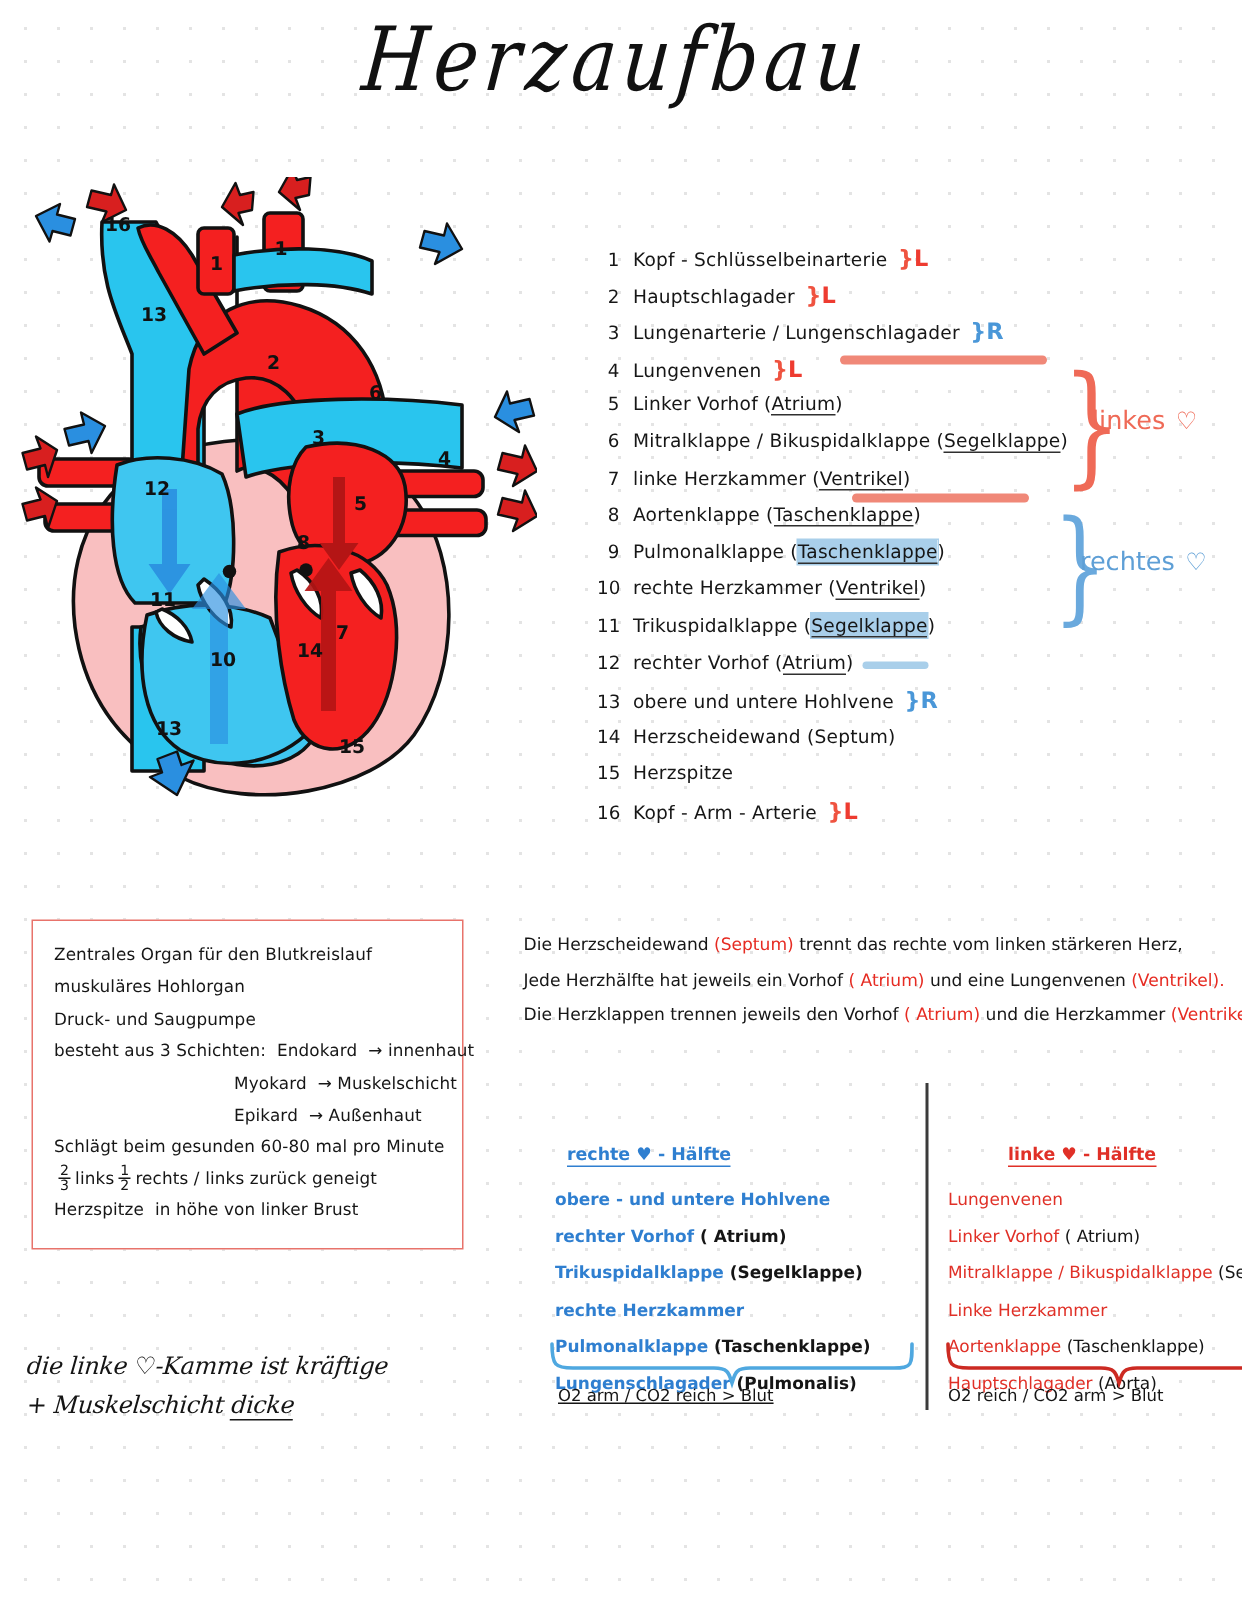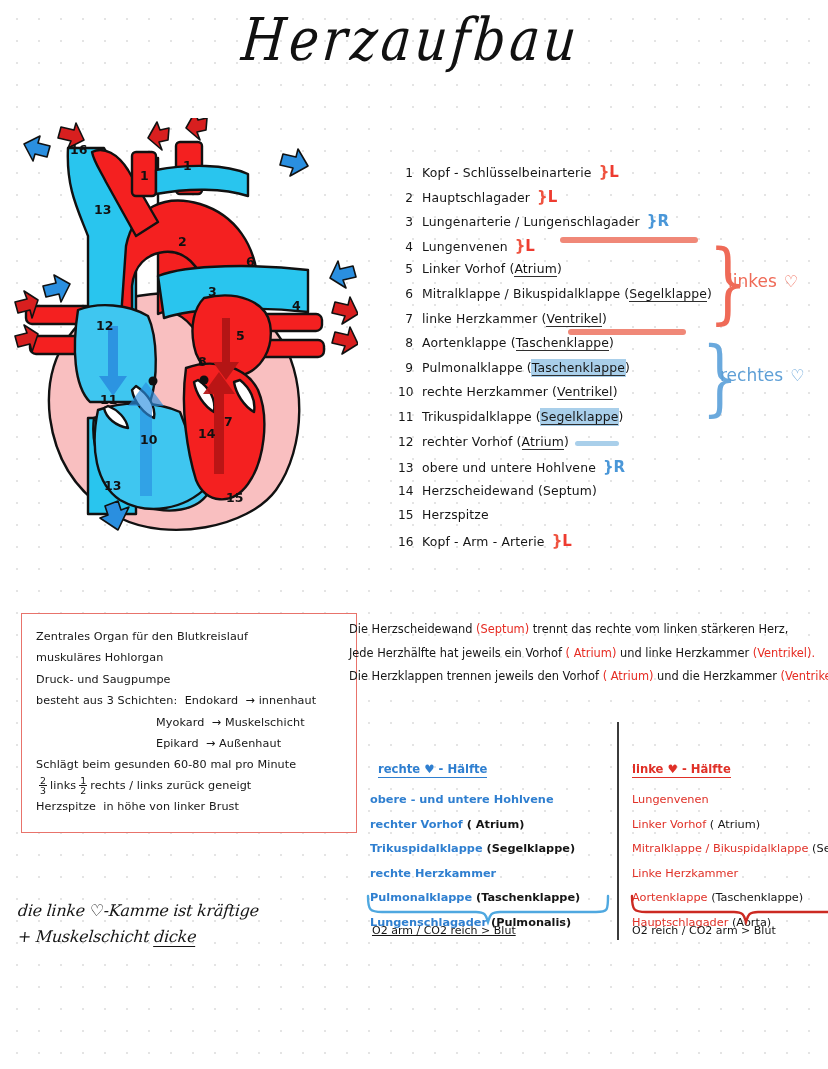--- a/index.html
+++ b/index.html
@@ -79,21 +79,21 @@
   #label-left-grp  { left: 330px; top: 108px; color: #ef6a57; }
   #brace-right-grp { left: 296px; top: 174px; font-size: 82px; color: #6aa9dd; transform: scaleX(0.7); }
   #label-right-grp { left: 322px; top: 202px; color: #5e9fd6; }
   .heart-glyph { font-size: 16px; margin-left: 7px; }
 
   .hi-bar { position: absolute; height: 5.5px; border-radius: 3px; background: #f08878; }
 
   
   #infobox {
     position: absolute; left: 21px; top: 613px;
-    width: 336px; height: 220px;
+    width: 288px; height: 220px;
     border: 1.6px solid #e8736b;
     background: #ffffff;
     padding: 12px 14px 0 14px;
   }
   .ib-line {
     font-family: "DejaVu Sans", sans-serif;
     font-size: 11.2px; color: #161616;
     line-height: 21.4px; white-space: pre; letter-spacing: 0.1px;
   }
   .ib-line.indent1 { padding-left: 120px; }
@@ -118,21 +118,21 @@
   #col-right-half { left: 10px; width: 245px; }
   #col-left-half  { left: 272px; width: 240px; }
   .col-head {
     font-family: "DejaVu Sans", sans-serif;
     font-size: 11.6px; font-weight: 700;
     border-bottom: 1.4px solid currentColor;
     display: inline-block; padding-bottom: 1px; margin-bottom: 10px;
     white-space: nowrap;
   }
   #col-right-half .col-head { color: #2f7fd0; margin-left: 8px; }
-  #col-left-half  .col-head { color: #e03027; }
+  #col-left-half  .col-head { color: #e03027; margin-left: 40px; }
   .col-item {
     font-family: "DejaVu Sans", sans-serif;
     font-size: 11.3px; line-height: 24.5px; white-space: nowrap;
   }
   #col-right-half .col-item { color: #2f7fd0; font-weight: bold; }
   #col-left-half  .col-item { color: #e03027; }
   .col-item .paren { color: #151515; }
   .o2line {
     position: absolute; top: 202px;
     font-family: "DejaVu Sans", sans-serif;
@@ -399,21 +399,21 @@
       <span>rechts / links zurück geneigt</span>
     </div>
     <div class="ib-line">Herzspitze  in höhe von linker Brust</div>
   </div>
 
   <div id="para">
     <div class="para-line">
       <span>Die Herzscheidewand </span><span class="red">(Septum)</span><span> trennt das rechte vom linken stärkeren  Herz,</span>
     </div>
     <div class="para-line">
-      <span>Jede Herzhälfte hat jeweils ein Vorhof </span><span class="red">( Atrium)</span><span> und linke Herzkammer </span><span class="red">(Ventrikel).</span>
+      <span>Jede Herzhälfte hat jeweils ein Vorhof </span><span class="red">( Atrium)</span><span> und eine Lungenvenen </span><span class="red">(Ventrikel).</span>
     </div>
     <div class="para-line">
       <span>Die Herzklappen trennen jeweils den Vorhof </span><span class="red">( Atrium)</span><span> und die Herzkammer </span><span class="red">(Ventrikel)</span>
     </div>
   </div>
 
   <div id="compare">
     <div class="divider"></div>
 
     <div class="col" id="col-right-half">

